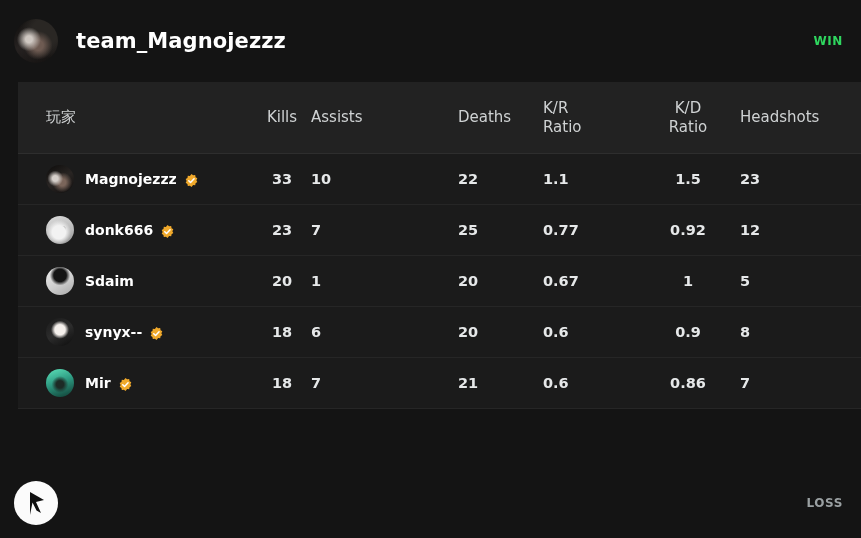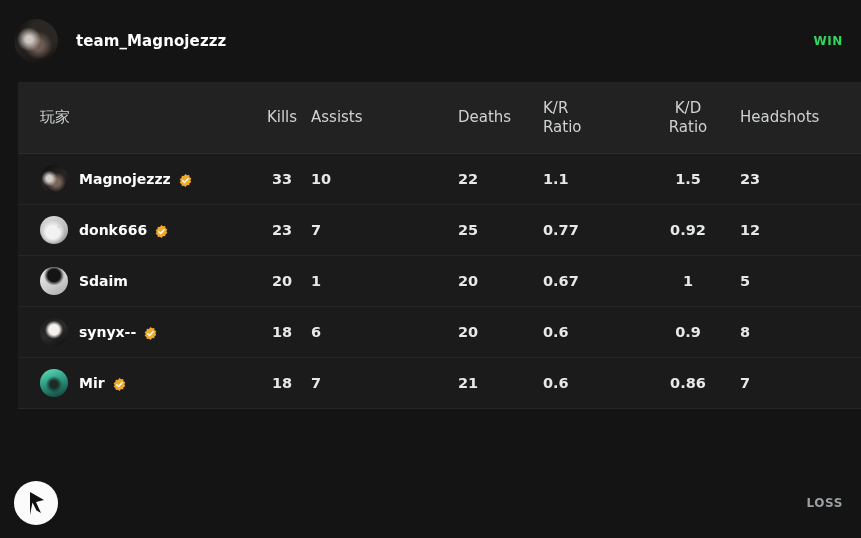--- a/index.html
+++ b/index.html
@@ -28,21 +28,21 @@
       radial-gradient(circle at 55% 60%, #6e5b52 0 14%, rgba(110,91,82,0) 40%),
       radial-gradient(circle at 70% 30%, #2a2724 0 30%, rgba(42,39,36,0) 60%),
       linear-gradient(150deg,#0d0c0b 0%,#262221 45%,#12100f 100%);
   }
   .team-avatar.logo {
     background:#fbfbfb;
     display:flex; align-items:center; justify-content:center;
   }
   .team-name {
     margin-left:18px;
-    font-size:15px; font-weight:bold; color:#ffffff;
+    font-size:21px; font-weight:bold; color:#ffffff;
     letter-spacing:.1px;
     white-space:nowrap;
   }
   .result {
     margin-left:auto;
     font-size:12px; font-weight:bold; letter-spacing:.6px;
   }
   .result.win  { color:#2fd75f; }
   .result.loss { color:#9aa0a2; }
 
@@ -63,21 +63,21 @@
     line-height:1.25;
   }
   .trow {
     height:51px;
     background:#1b1b1b;
     border-bottom:1px solid #262626;
   }
   .trow .cell { font-size:14.5px; color:#e6e8e9; font-weight:bold; }
 
   .cell { flex:0 0 auto; }
-  .c-player    { width:235px; padding-left:22px; display:flex; align-items:center; }
+  .c-player    { width:235px; padding-left:28px; display:flex; align-items:center; }
   .c-kills     { width:58px;text-align:center; }
   .c-assists   { width:100px; }
   .c-deaths    { width:85px;margin-left:47px; }
   .c-kr        { width:105px; }
   .c-kd        { width:80px;text-align:center; }
   .c-hs        { width:127px;margin-left:12px; }
   .c-extra     { width:120px; }
 
   
   .p-avatar {

